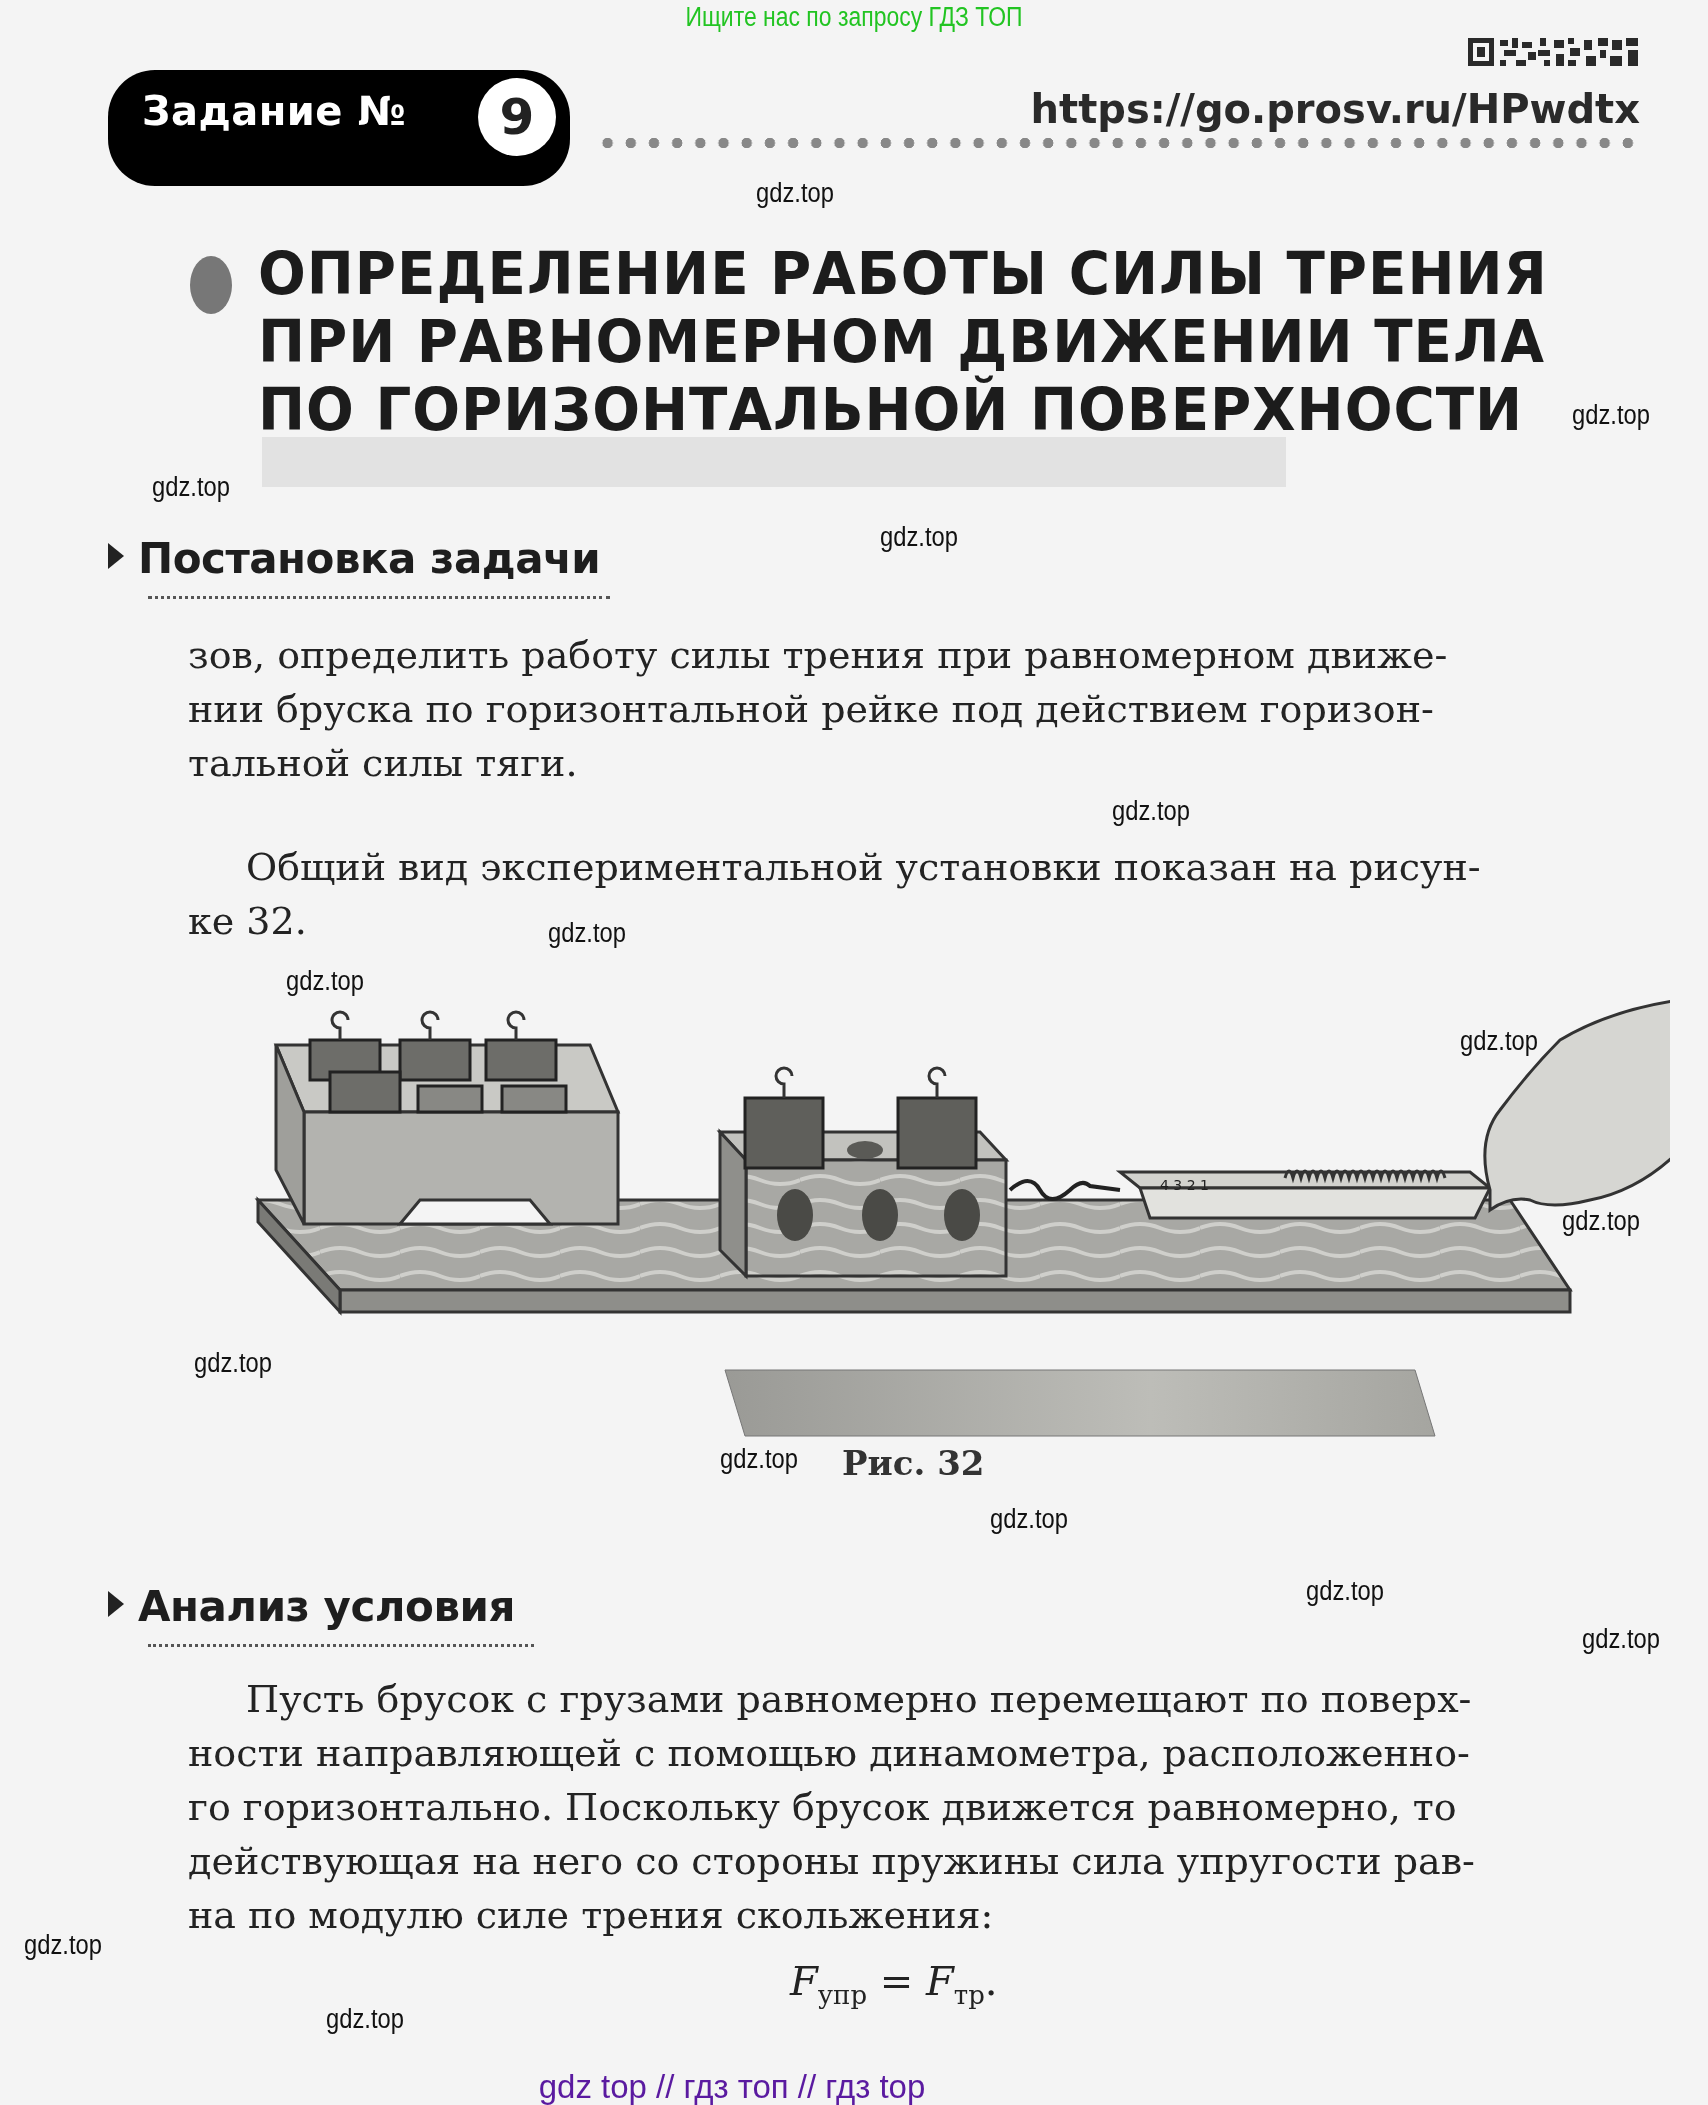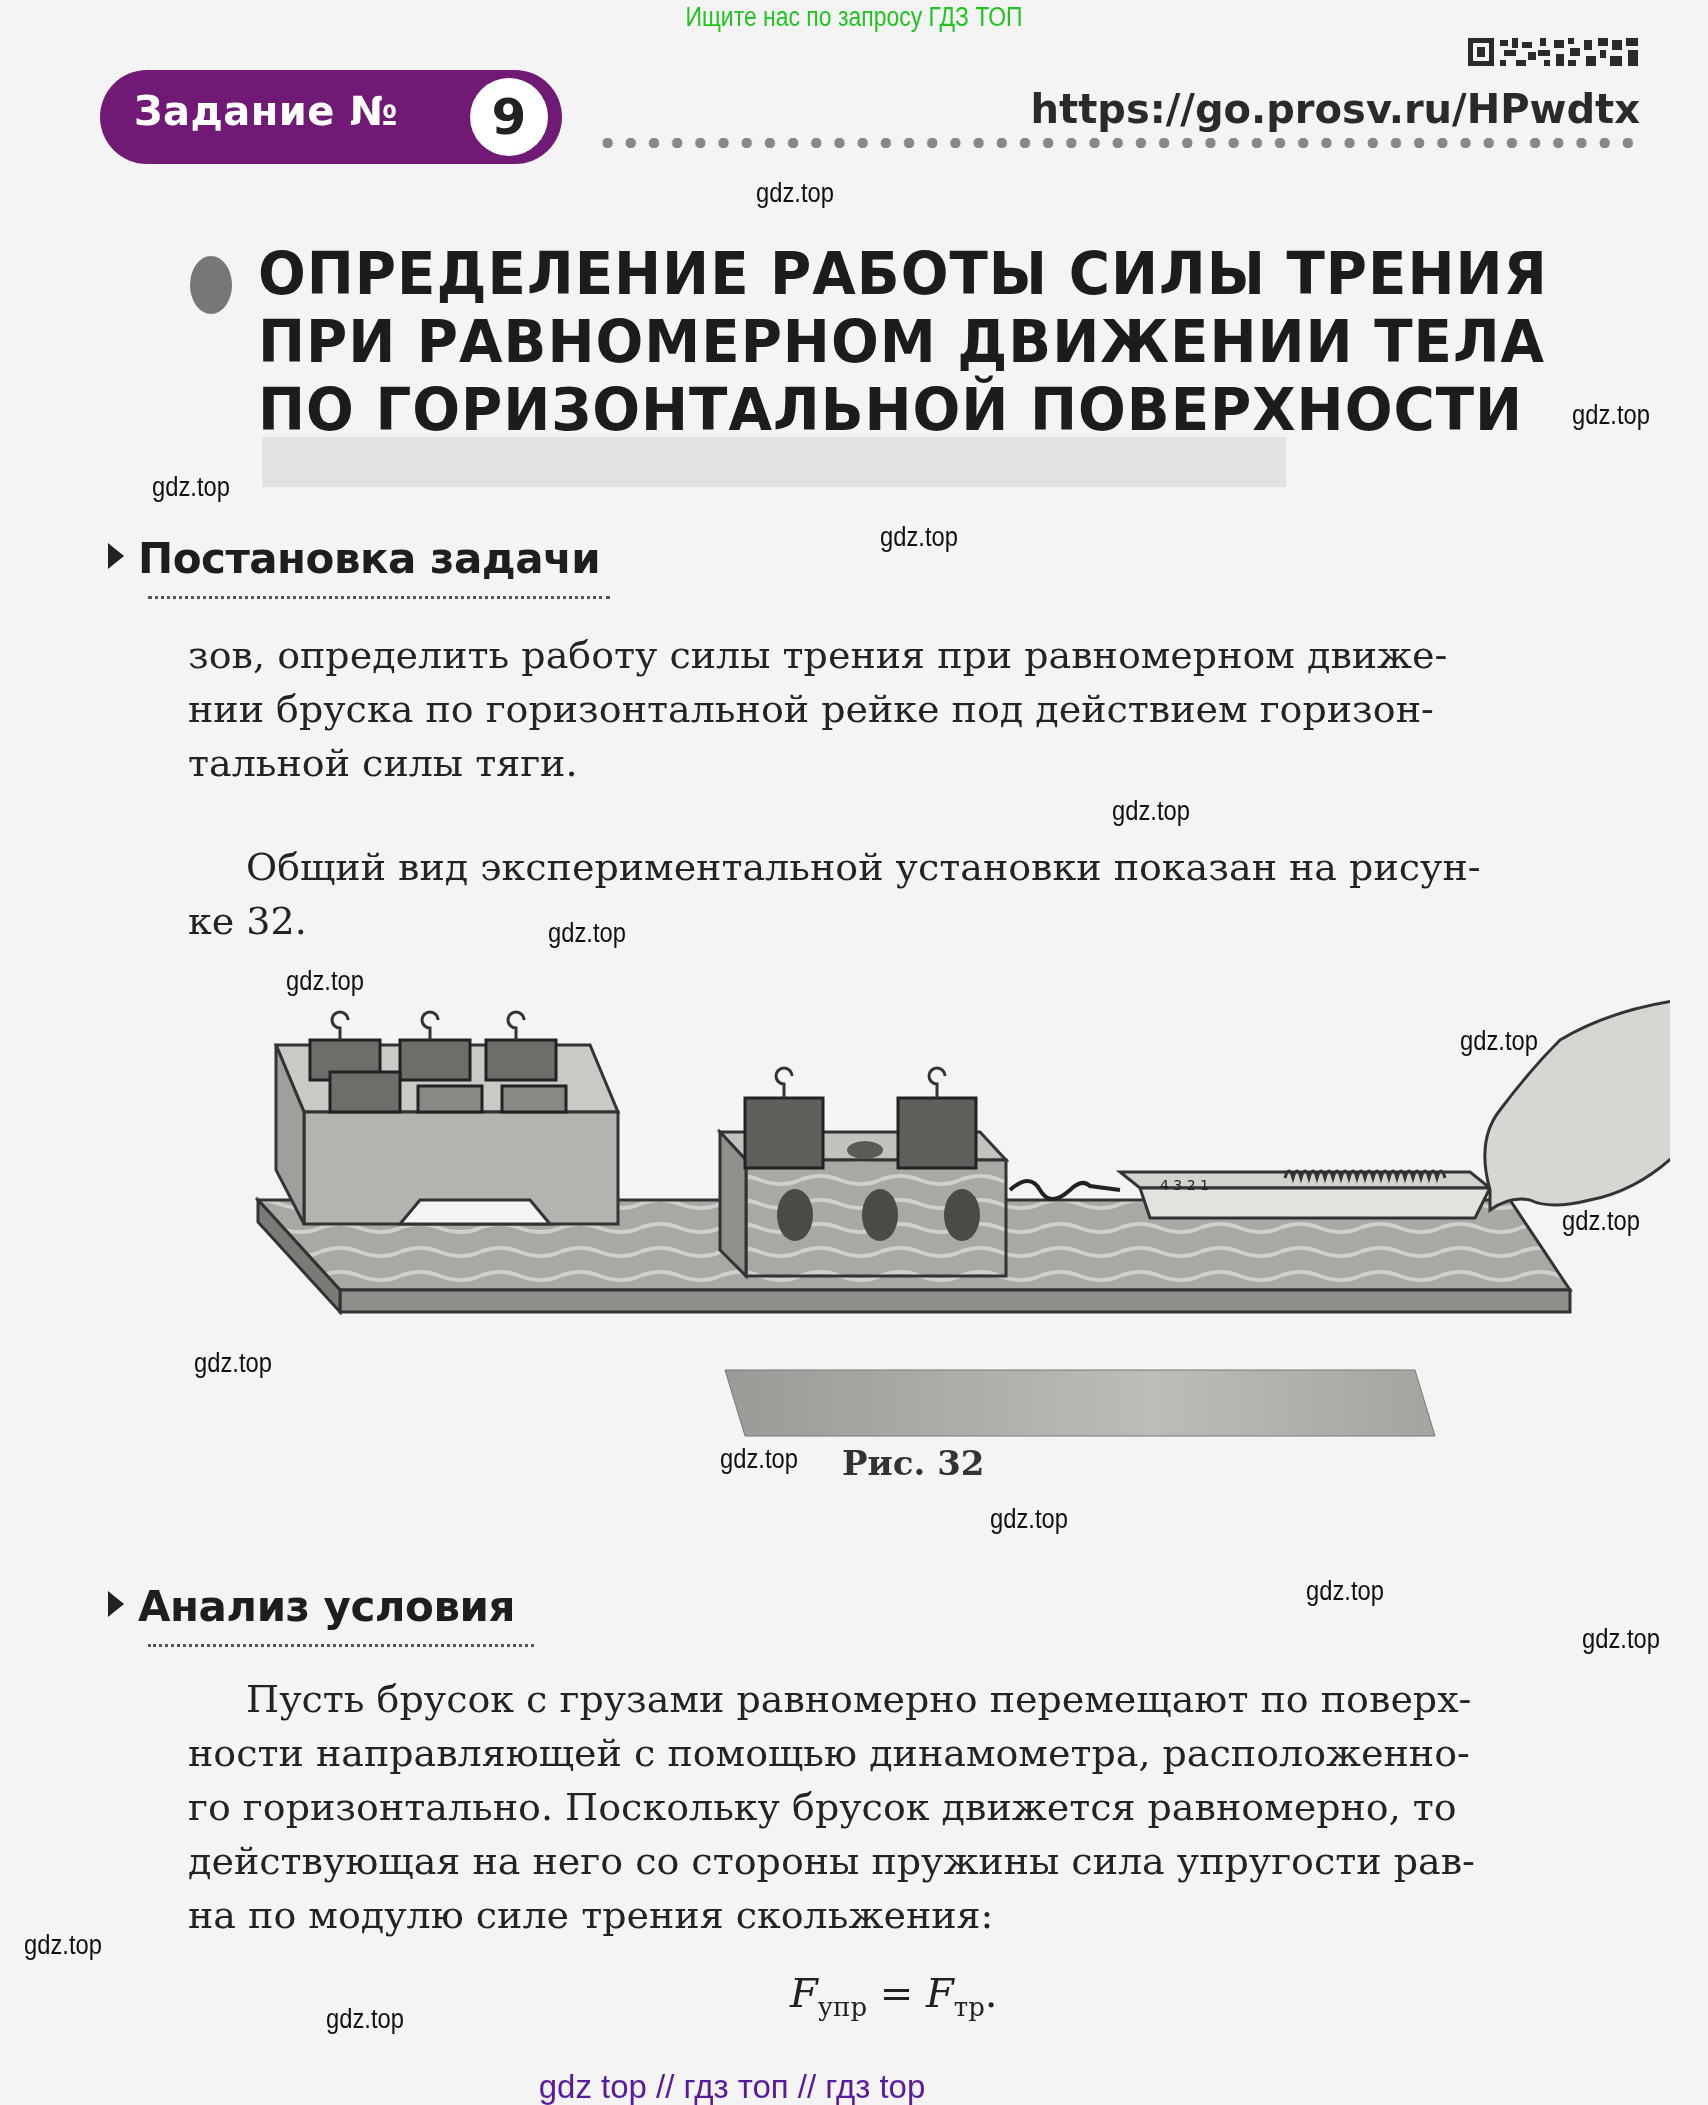--- a/index.html
+++ b/index.html
@@ -8,22 +8,22 @@
     background: #f4f4f4;
     font-family: "DejaVu Serif", serif;
     color: #222;
   }
   .top-banner {
     position: absolute; top: 2px; left: 0; width: 1708px; text-align: center;
     font-family: "Liberation Sans", sans-serif; font-size: 27px; color: #22c422;
     transform: scaleX(0.85);
   }
   .pill {
-    position: absolute; left: 100px; top: 70px; width: 462px; height: 94px;
-    background: #701a75; border-radius: 47px;
+    position: absolute; left: 108px; top: 70px; width: 462px; height: 116px;
+    background: #000000; border-radius: 47px;
   }
   .pill-label {
     position: absolute; left: 34px; top: 18px; color: #fff;
     font-family: "DejaVu Sans", sans-serif; font-weight: bold; font-size: 40px; letter-spacing: 0.5px;
   }
   .pill-num {
     position: absolute; right: 14px; top: 8px; width: 78px; height: 78px; border-radius: 50%;
     background: #fff; color: #222; text-align: center; line-height: 78px;
     font-family: "DejaVu Sans", sans-serif; font-weight: bold; font-size: 50px;
   }
@@ -59,21 +59,21 @@
   .para {
     position: absolute; left: 188px; width: 1448px; font-size: 38px; line-height: 54px;
     text-align: justify; color: #232323; text-align-last: left;
   }
   .para .line { display: block; white-space: nowrap; }
   .indent { padding-left: 58px; }
   .caption {
     position: absolute; left: 842px; top: 1443px; font-family: "DejaVu Serif", serif; font-weight: bold; font-size: 34px; color: #333; text-align: center;
   }
   .formula {
-    position: absolute; left: 790px; top: 1958px; font-family: "DejaVu Serif", serif; font-style: italic; font-size: 40px; color: #222; margin-top: 12px;
+    position: absolute; left: 790px; top: 1958px; font-family: "DejaVu Serif", serif; font-style: italic; font-size: 40px; color: #222;
   }
   .formula sub { font-style: normal; font-size: 26px; }
   .wm {
     position: absolute; font-family: "Liberation Sans", sans-serif; font-size: 27px; color: #111;
     transform: scaleX(0.88); transform-origin: left;
   }
   .bottom-banner {
     position: absolute; top: 2068px; left: 0; width: 1464px; text-align: center;
     font-family: "Liberation Sans", sans-serif; font-size: 33px; color: #5a1aa0;
   }

